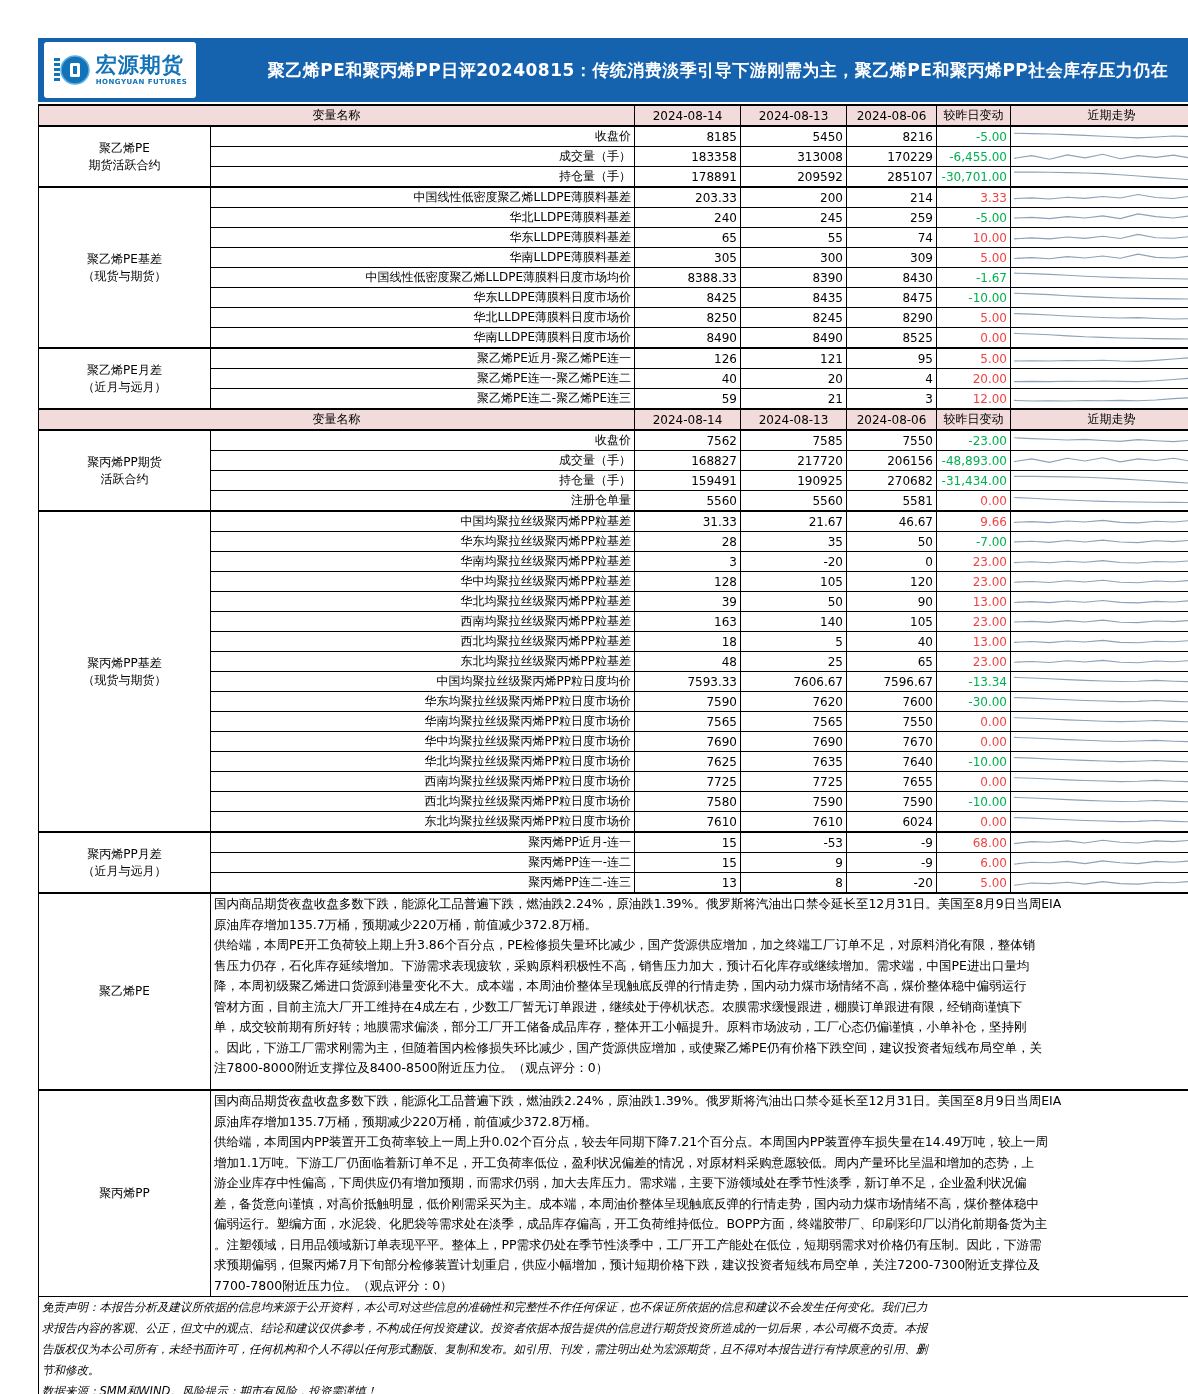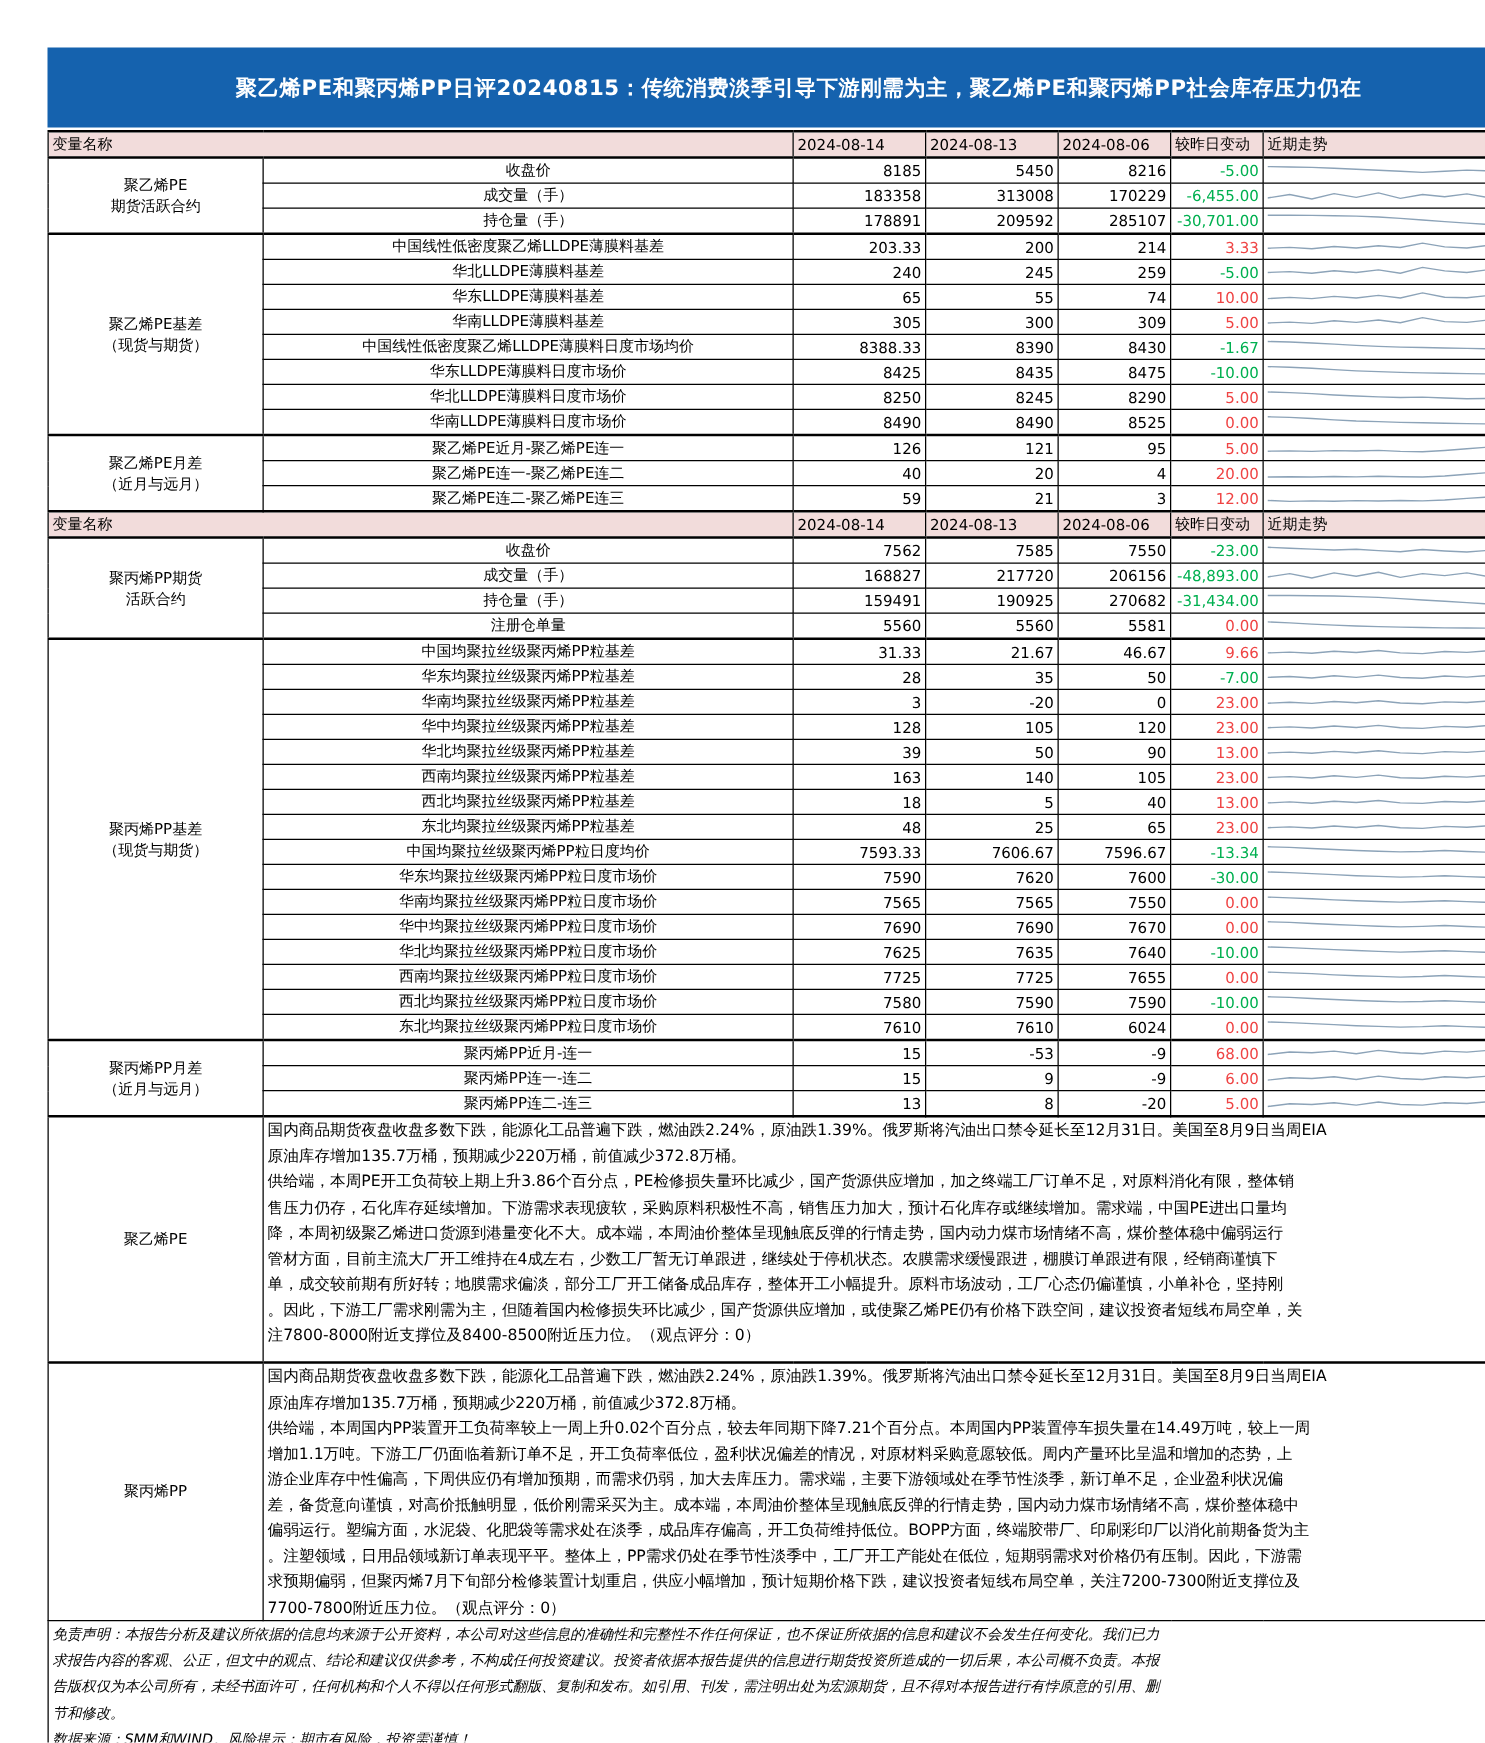--- a/index.html
+++ b/index.html
@@ -13,23 +13,23 @@
            display:flex;align-items:center;justify-content:center;gap:5px;flex:0 0 auto;}
   .logotext{display:flex;flex-direction:column;line-height:1;}
   .logo-cn{color:#1273B8;font-weight:bold;font-size:21px;letter-spacing:1px;}
   .logo-en{color:#1273B8;font-weight:bold;font-size:7px;margin-top:3px;letter-spacing:.5px;}
   .bartitle{flex:1;text-align:center;color:#fff;font-weight:bold;font-size:17px;
             padding:0 10px 0 0;letter-spacing:.5px;}
   
   table.rep{border-collapse:collapse;table-layout:fixed;width:1174px;margin-top:2px;}
   table.rep td{border:1px solid #000;height:19px;padding:0 3px;font-size:12px;
                overflow:hidden;white-space:nowrap;}
-  td.colhead{background:#F2DCDB;font-size:12px;}
+  td.colhead{background:#F2DCDB;text-align:center;font-size:12px;}
   td.grp{text-align:center;font-size:12px;line-height:1.4;white-space:normal;}
-  td.vname{text-align:center;}
+  td.vname{text-align:right;}
   td.vname.ul{}
   td.num,td.chg{text-align:right;font-size:11.5px;padding-right:5px;}
   td.chg.pos{color:#ef4444;}
   td.chg.neg{color:#00B050;}
   td.sparkcell{padding:0 2px;}
   .spark{display:block;width:100%;height:17px;}
   .spark polyline{fill:none;stroke:#8CA3B8;stroke-width:1.1;}
   tr.sectop td{border-top:2px solid #000;}
   table.rep tr:first-child td{border-top:2px solid #000;}
   td.first-col{border-left:2px solid #000;}
@@ -41,20 +41,37 @@
   td.disc{vertical-align:top;padding:4px 4px;white-space:nowrap;border-top:2px solid #000;}
   .disc-line{font-style:italic;font-size:11.5px;line-height:21px;white-space:nowrap;overflow:hidden;}
 </style>
 </head>
 <body>
 
 <div class="page">
   <div class="content">
 
     <div class="topbar">
+      <div class="logobox">
+        <svg width="38" height="38" viewBox="0 0 38 38">
+          <rect x="1" y="7" width="6" height="3" fill="#1273B8"></rect>
+          <rect x="1" y="12" width="6" height="3" fill="#1273B8"></rect>
+          <rect x="1" y="17" width="6" height="3" fill="#1273B8"></rect>
+          <rect x="1" y="22" width="6" height="3" fill="#1273B8"></rect>
+          <rect x="1" y="27" width="6" height="3" fill="#1273B8"></rect>
+          <circle cx="22" cy="19" r="14" fill="#1273B8"></circle>
+          <circle cx="22" cy="19" r="14" fill="none" stroke="#5AB0E0" stroke-width="1.5"></circle>
+          <rect x="17" y="12" width="10" height="14" rx="1.5" fill="#fff"></rect>
+          <rect x="20" y="15" width="4" height="8" fill="#1273B8"></rect>
+        </svg>
+        <div class="logotext">
+          <span class="logo-cn">宏源期货</span>
+          <span class="logo-en">HONGYUAN FUTURES</span>
+        </div>
+      </div>
       <div class="bartitle">聚乙烯PE和聚丙烯PP日评20240815：传统消费淡季引导下游刚需为主，聚乙烯PE和聚丙烯PP社会库存压力仍在</div>
     </div>
 
     <table class="rep">
       <colgroup>
         <col style="width:172px">
           <col style="width:424px">
           <col style="width:106px">
         <col style="width:106px">
           <col style="width:90px">

